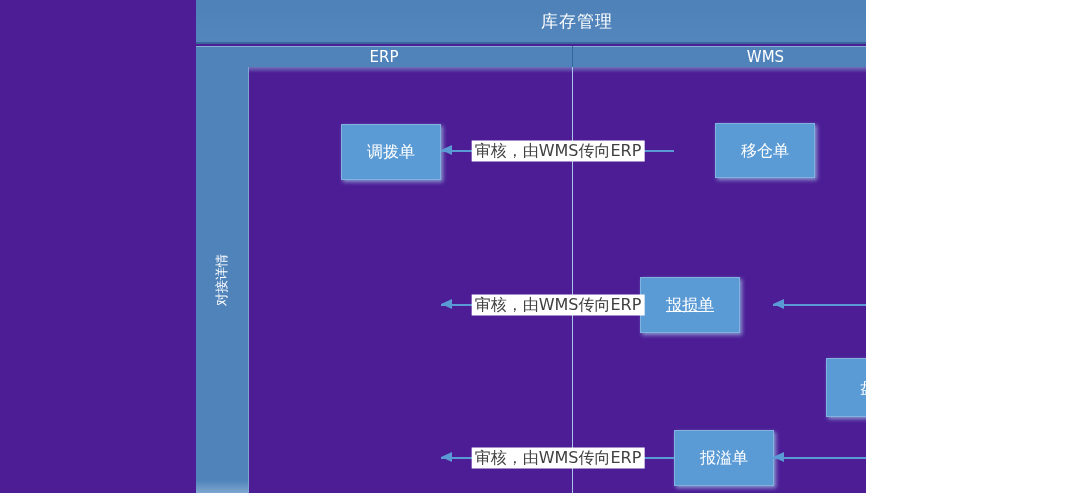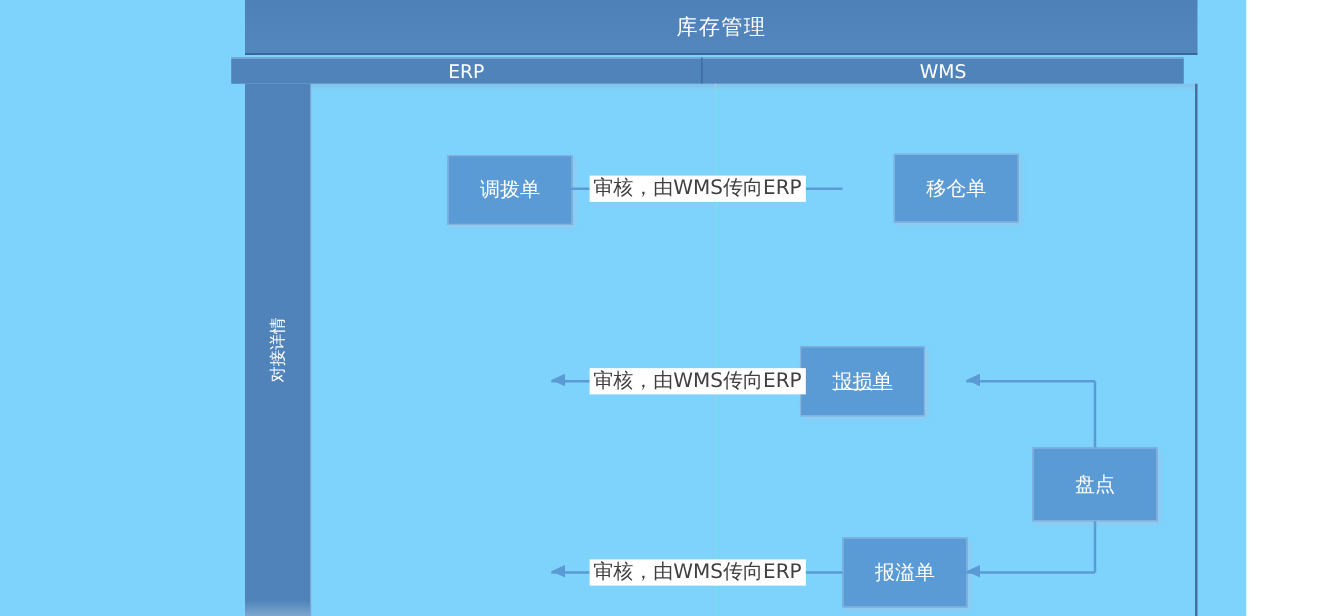--- a/index.html
+++ b/index.html
@@ -3,37 +3,37 @@
 <meta charset="utf-8">
 <style>
   html, body {
     margin: 0;
     padding: 0;
     background: #ffffff;
     font-family: "DejaVu Sans", "Liberation Sans", sans-serif;
   }
   .stage {
     position: relative;
-    width: 997px;
+    width: 866px;
     height: 493px;
-    background: #7dd3fc;
+    background: #4c1d95;
     overflow: hidden;
   }
   
   .title-bar {
     position: absolute;
     left: 196px; top: 0; width: 762px; height: 42px;
     background: linear-gradient(180deg, #4d81b8 0%, #5286bd 100%);
     border-bottom: 2px solid #38659a;
     display: flex; align-items: center; justify-content: center;
     color: #ffffff; font-size: 17px; letter-spacing: 1px;
   }
   .header-band {
     position: absolute;
-    left: 185px; top: 46px; width: 762px; height: 21px;
+    left: 196px; top: 46px; width: 762px; height: 21px;
     background: #4f83ba;
     box-shadow: inset 0 1px 0 rgba(255,255,255,0.35);
   }
   .header-cell {
     position: absolute; top: 0; height: 21px;
     display: flex; align-items: center; justify-content: center;
     color: #ffffff; font-size: 15px;
   }
   .header-cell.erp { left: 0; width: 376px; }
   .header-cell.wms { left: 377px; width: 385px; }
@@ -122,21 +122,21 @@
   </div>
   <div class="header-shadow"></div>
 
   <div class="phase-bar">
     <span class="phase-text">对接详情</span>
   </div>
 
   <div class="lane-divider"></div>
   <div class="right-border"></div>
 
-  <div class="node" style="left:341px; top:124px; width:100px; height:56px;margin-left:17px;">
+  <div class="node" style="left:341px; top:124px; width:100px; height:56px;">
     <span>调拨单</span>
   </div>
 
   <div class="node" style="left:674px; top:123px; width:100px; height:55px;margin-left:41px;">
     <span>移仓单</span>
   </div>
 
 
   <div class="node" style="left:640px; top:277px; width:100px; height:56px;text-decoration:underline;">
     <span>报损单</span>

